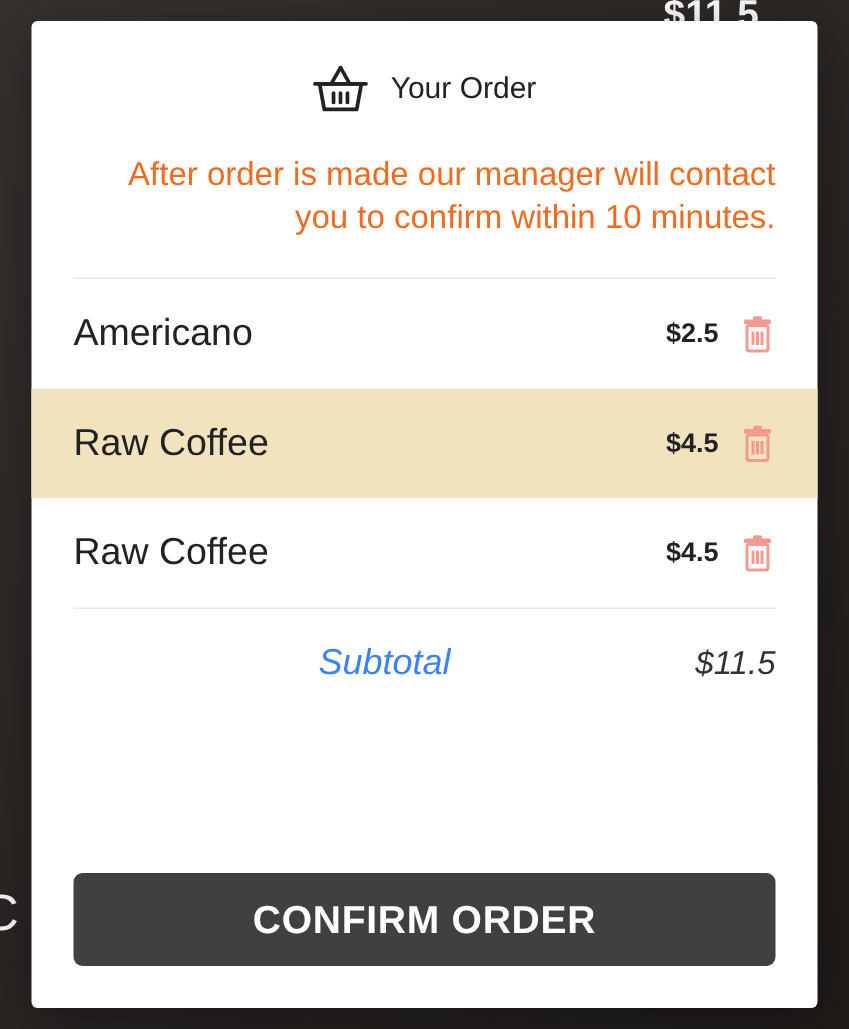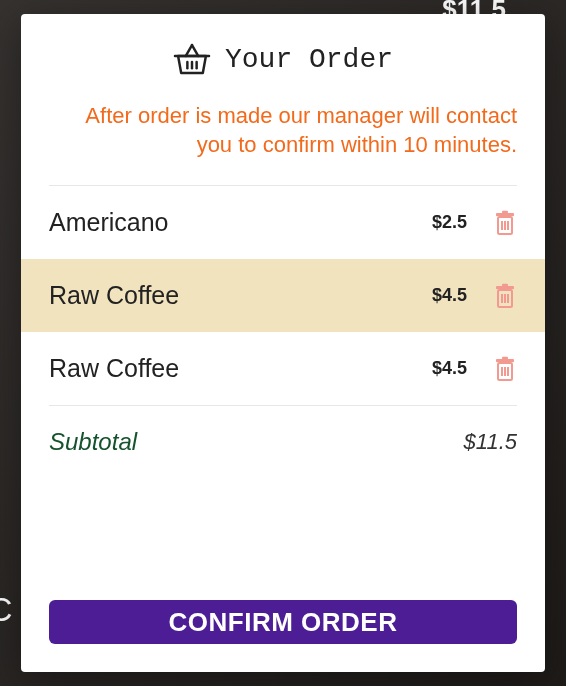--- a/index.html
+++ b/index.html
@@ -45,45 +45,44 @@
     flex-direction: column;
   }
   .header {
     display: flex;
     align-items: center;
     justify-content: center;
     gap: 14px;
     margin-bottom: 26px;
   }
   .header-title {
-    font-size: 28px;
+    font-size: 20px;
     font-weight: 500;
     color: #222;
-    font-family: Liberation Mono, monospace;
   }
   .basket-icon svg { display: block; }
   .notice {
     color: #f26a1b;
     font-size: 22px;
     line-height: 1.3;
     padding: 0 28px;
     margin-bottom: 26px;
     text-align: right;
   }
   .divider {
     border: none;
     border-top: 1px solid #e7e7e7;
     margin: 0 28px;
   }
   .items { padding: 0; }
   .item {
     display: flex;
     align-items: center;
     padding: 22px 28px;
-    gap: 26px;
+    gap: 14px;
   }
   .item.highlight { background: #f2e3bf; }
   .item-name {
     flex: 1;
     font-size: 25px;
     color: #222;
   }
   .item-price {
     font-size: 18px;
     font-weight: 700;
@@ -96,36 +95,37 @@
   }
   .subtotal-row {
     display: flex;
     align-items: center;
     padding: 22px 28px 0 28px;
   }
   .subtotal-label {
     flex: 1;
     font-size: 24px;
     font-style: italic;
-    color: #14532d;
+    color: #3b82f6;
+    text-align: center;
   }
   .subtotal-value {
     font-size: 22px;
     font-style: italic;
     color: #333;
   }
   .spacer { flex: 1; }
   .confirm-wrap { padding: 0 28px 28px 28px; }
   .confirm-btn {
     width: 100%;
-    background: #4c1d95;
+    background: #404040;
     color: #fff;
     border: none;
     border-radius: 6px;
-    height: 44px;
+    height: 62px;
     font-size: 26px;
     font-weight: 600;
     letter-spacing: 0.5px;
     cursor: pointer;
   }
 </style>
 </head>
 <body>
 
 <div class="backdrop">

